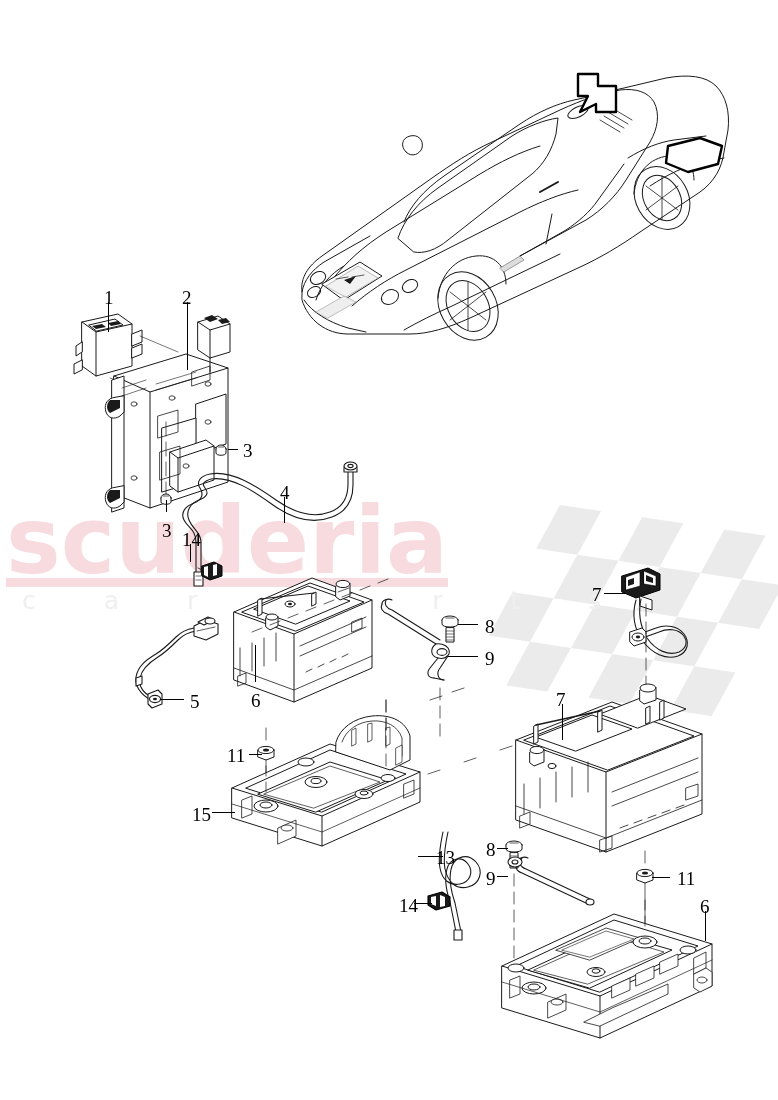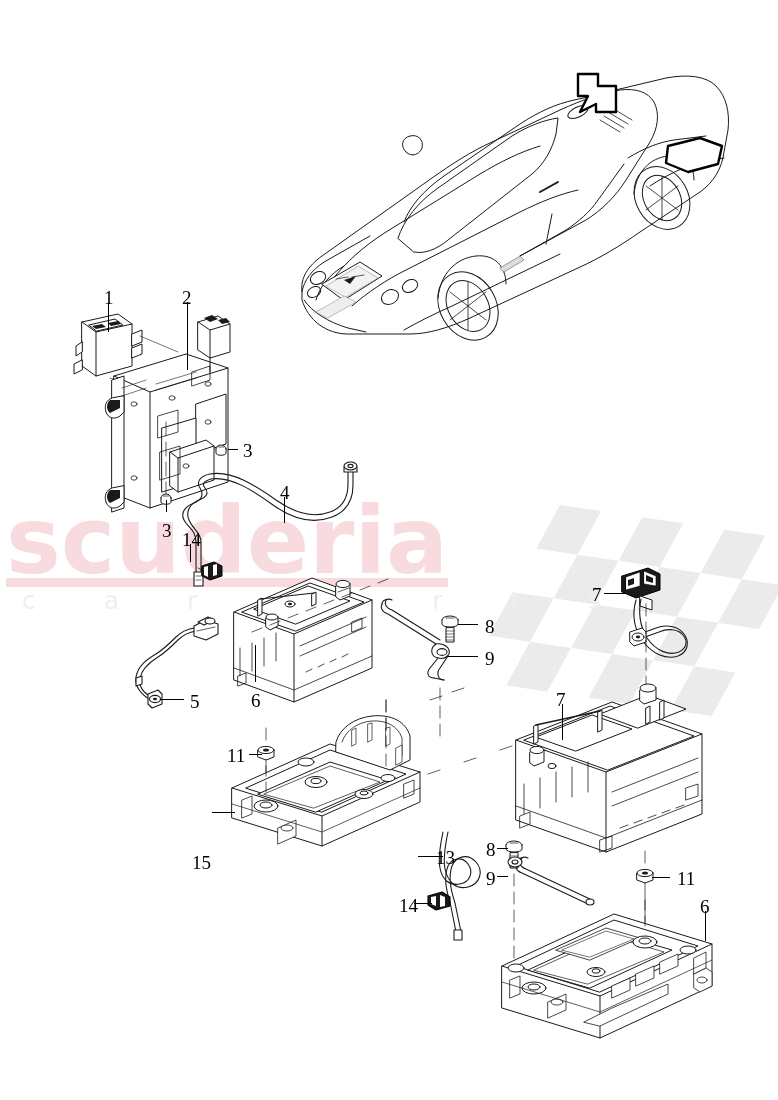--- a/index.html
+++ b/index.html
@@ -600,17 +600,17 @@
       <div class="num" style="left: 402px; top: 848px; margin-left: 34px;">13</div>
       <div class="lead h" style="left: 418px; top: 856px; width: 25px;"></div>
       <div class="num" style="left: 182px; top: 530px;">14</div>
       <div class="lead v" style="left: 190px; top: 544px; height: 18px;"></div>
       <div class="num" style="left: 399px; top: 896px;">14</div>
       <div class="lead h" style="left: 414px; top: 903px; width: 18px;"></div>
       <div class="num" style="left: 486px; top: 840px;">8</div>
       <div class="lead h" style="left: 497px; top: 848px; width: 11px;"></div>
       <div class="num" style="left: 486px; top: 869px;">9</div>
       <div class="lead h" style="left: 497px; top: 876px; width: 11px;"></div>
-      <div class="num" style="left: 192px; top: 805px; margin-top: 48px;">15</div>
+      <div class="num" style="left: 192px; top: 805px;">15</div>
       <div class="lead h" style="left: 212px; top: 812px; width: 23px;"></div>
     </div>
 
 </div>
 
 </body></html>

